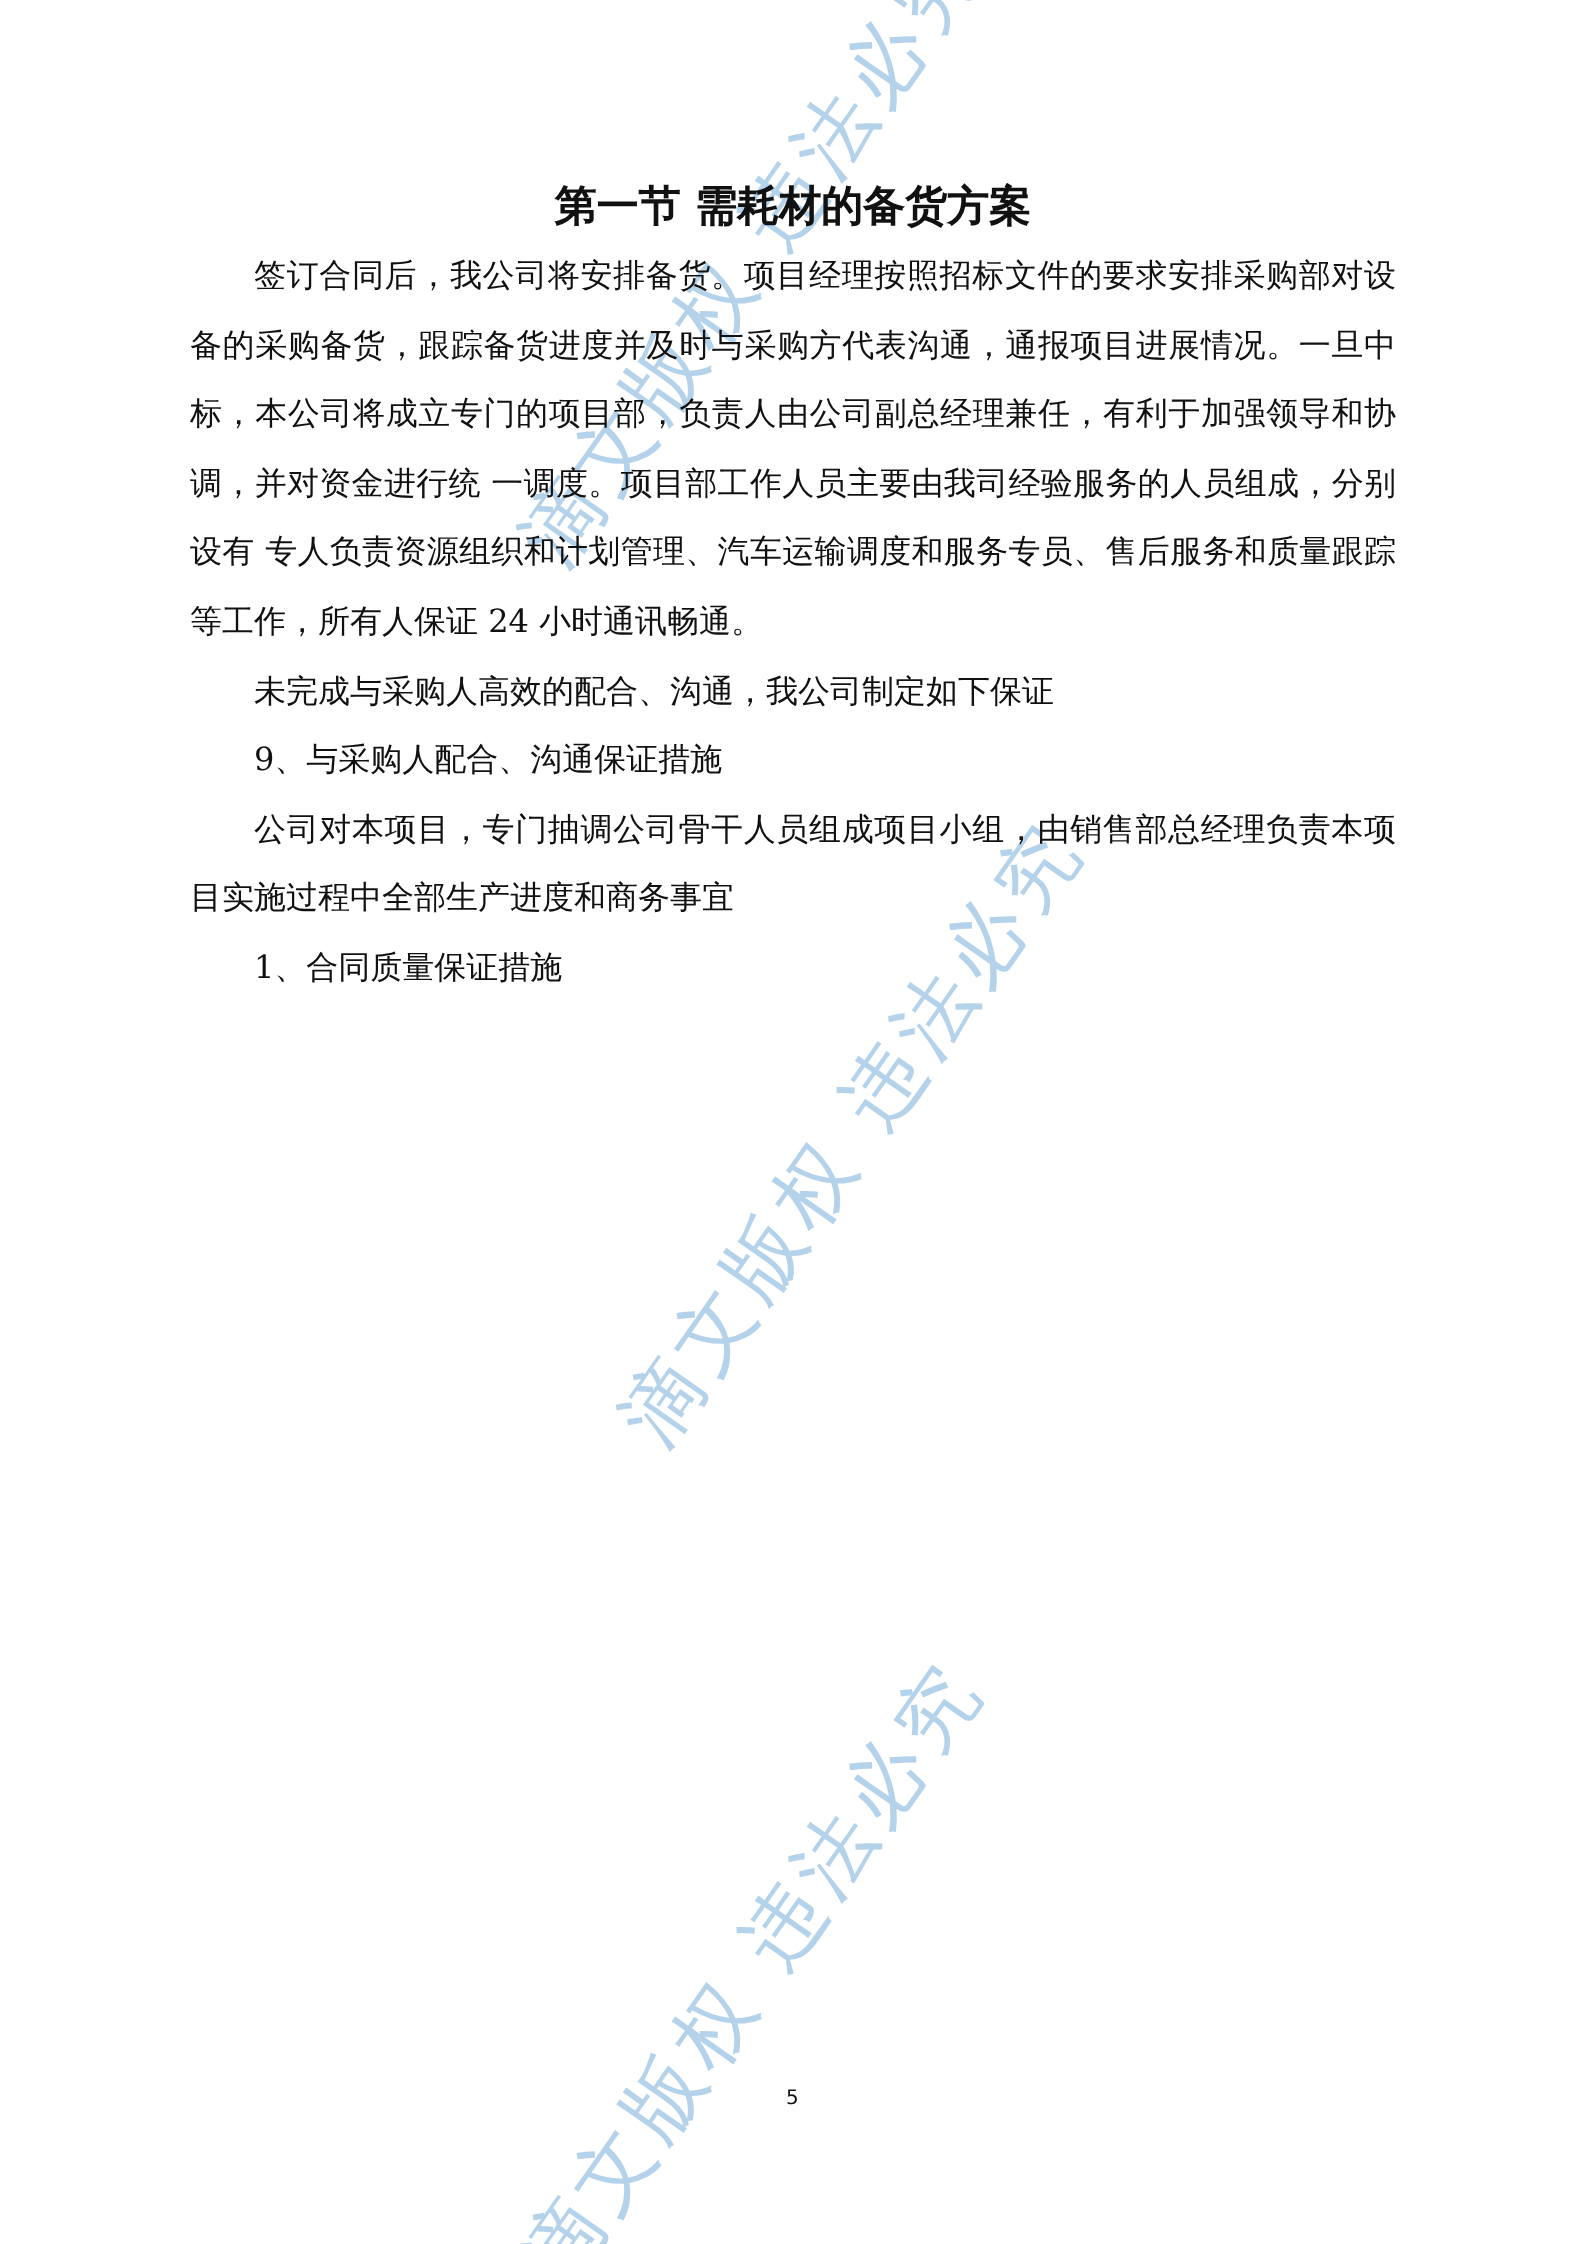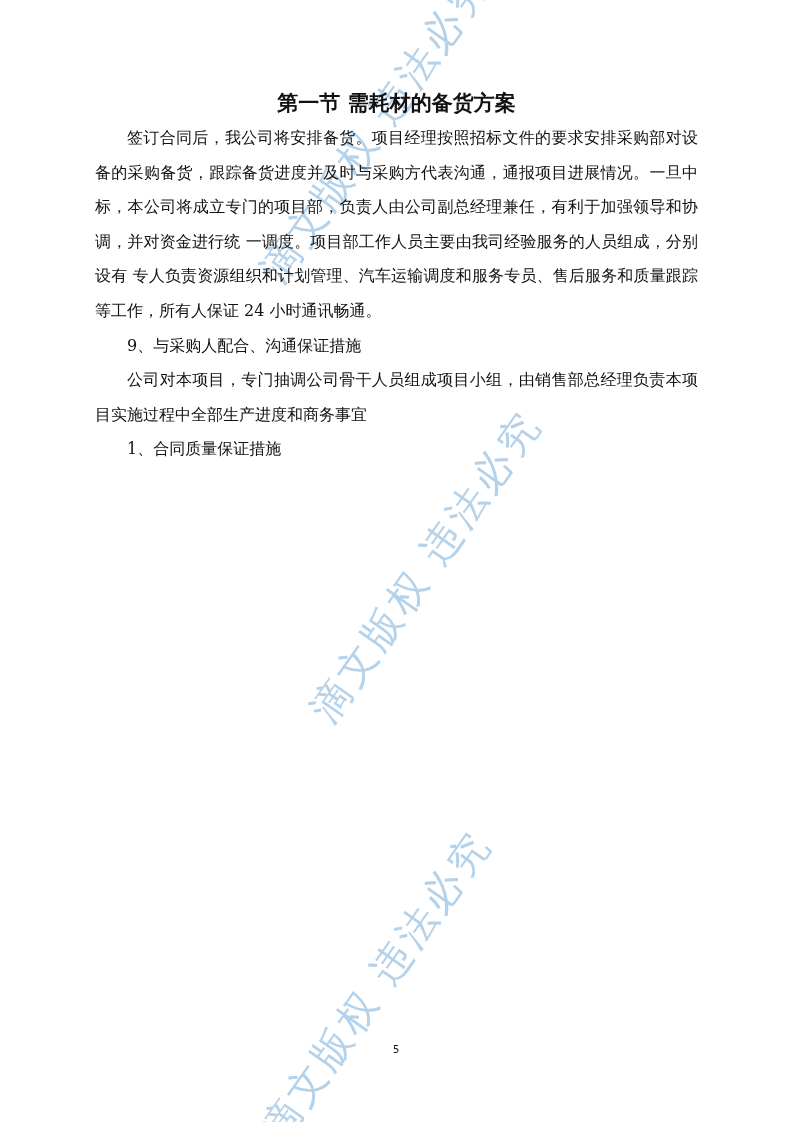--- a/index.html
+++ b/index.html
@@ -24,19 +24,20 @@
 
 <div class="page">
 
   <div class="watermark" style="left:270px; top:250px;">滴文版权  违法必究</div>
   <div class="watermark" style="left:320px; top:690px;">滴文版权  违法必究</div>
   <div class="watermark" style="left:270px; top:1110px;">滴文版权  违法必究</div>
 
   <div class="content">
     <h2 class="h2">第一节  需耗材的备货方案</h2>
     <p class="para">签订合同后，我公司将安排备货。项目经理按照招标文件的要求安排采购部对设备的采购备货，跟踪备货进度并及时与采购方代表沟通，通报项目进展情况。一旦中标，本公司将成立专门的项目部，负责人由公司副总经理兼任，有利于加强领导和协调，并对资金进行统 一调度。项目部工作人员主要由我司经验服务的人员组成，分别设有 专人负责资源组织和计划管理、汽车运输调度和服务专员、售后服务和质量跟踪等工作，所有人保证 24 小时通讯畅通。</p>
+    <p class="para">未完成与采购人高效的配合、沟通，我公司制定如下保证</p>
     <p class="para">9、与采购人配合、沟通保证措施</p>
     <p class="para">公司对本项目，专门抽调公司骨干人员组成项目小组，由销售部总经理负责本项目实施过程中全部生产进度和商务事宜</p>
     <p class="para">1、合同质量保证措施</p>
   </div>
 
   <div class="page-number">5</div>
 </div>
 
 </body></html>

